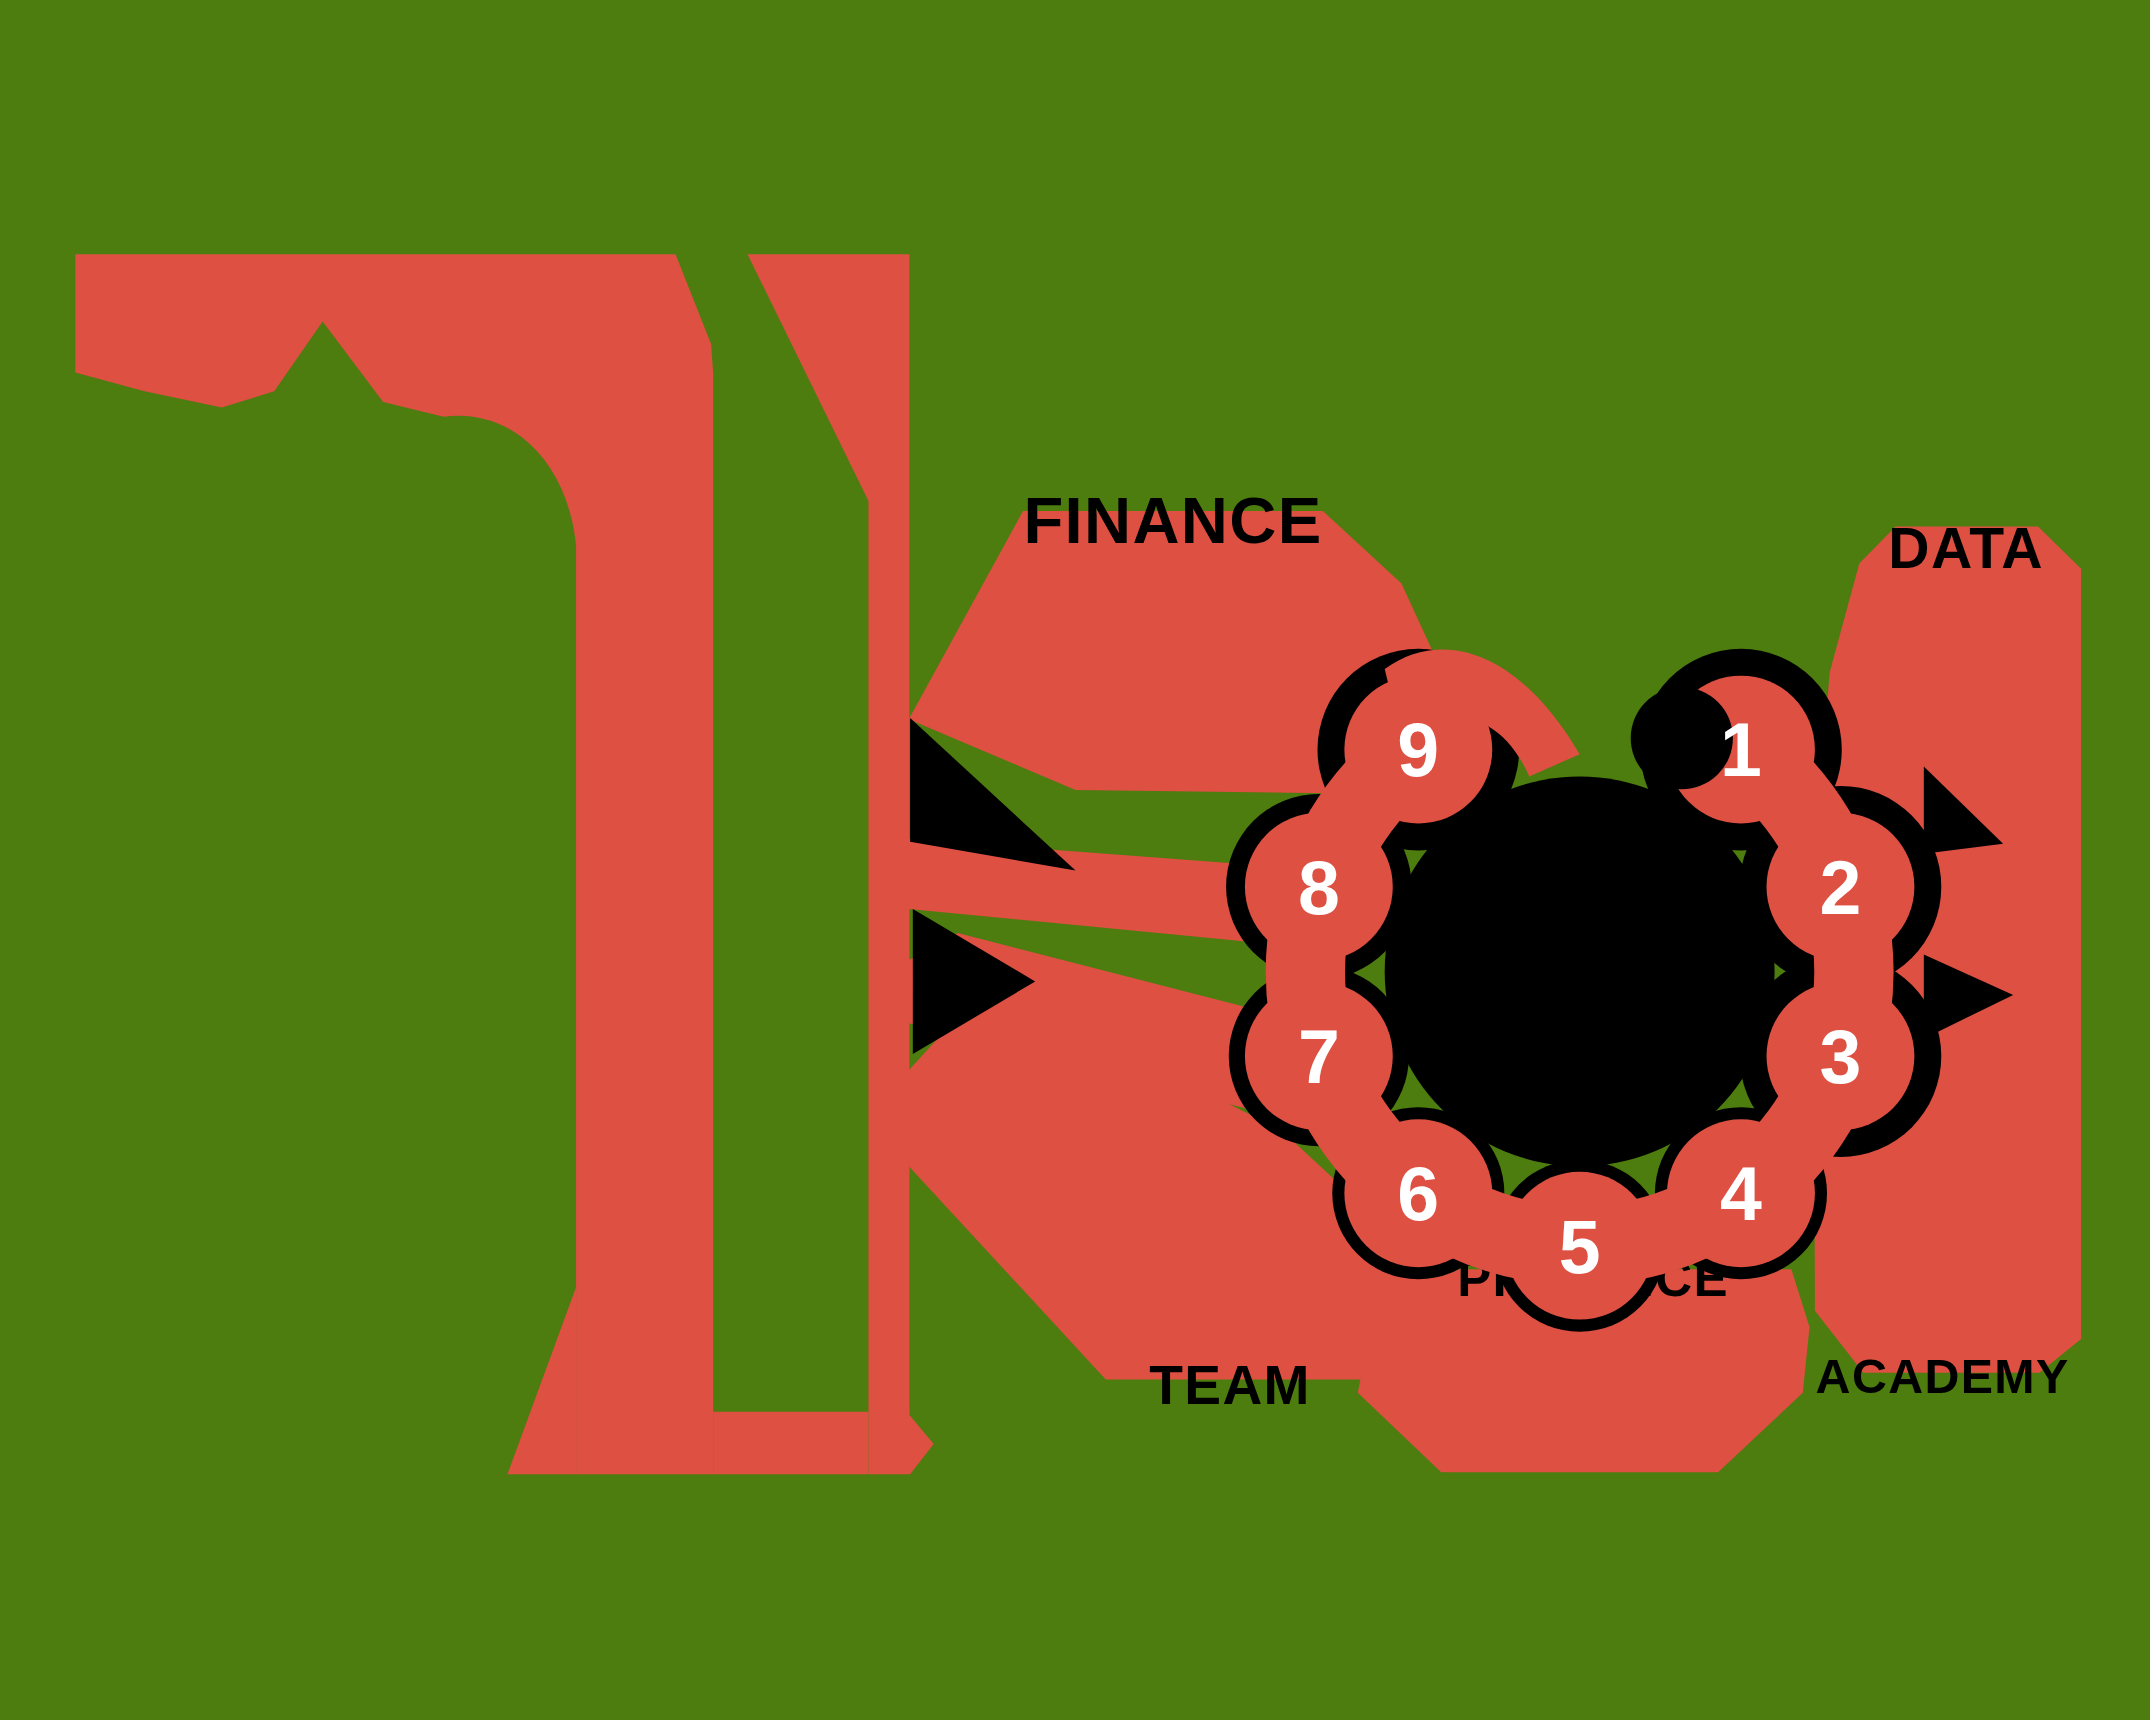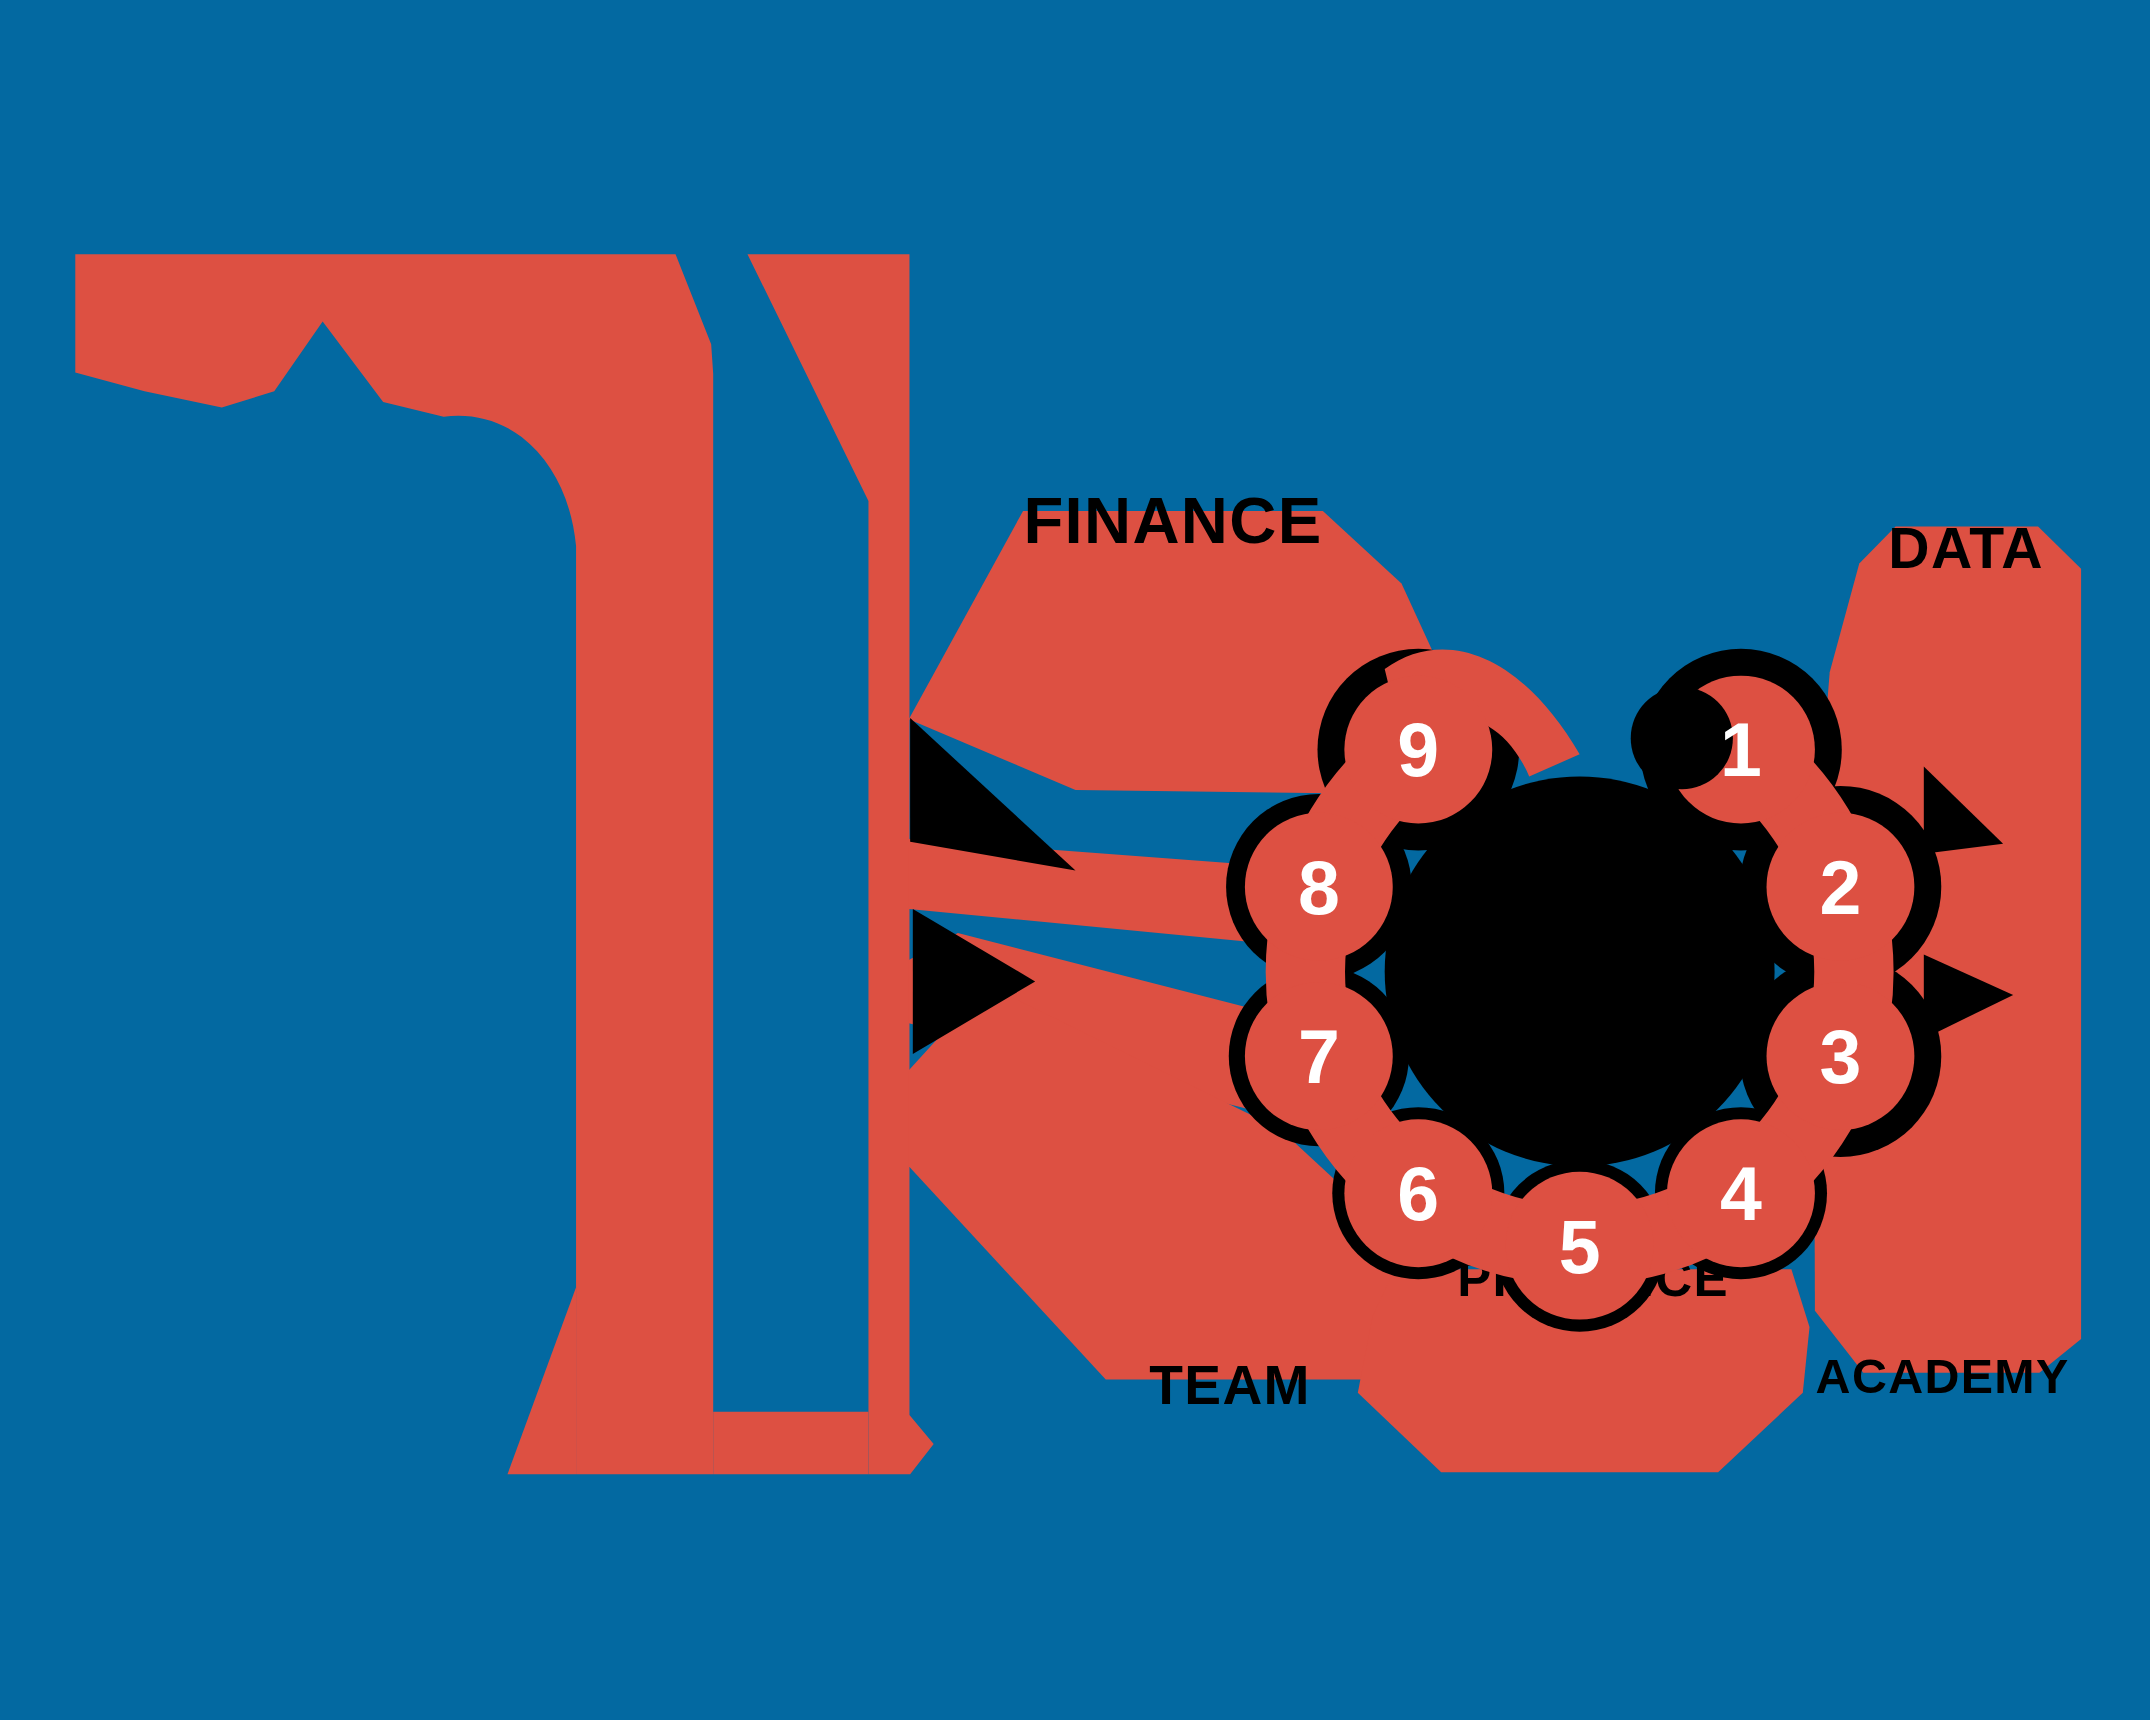--- a/index.html
+++ b/index.html
@@ -1,16 +1,16 @@
 <!DOCTYPE html>
 <html style="font-size:10.8px"><head>
 <meta charset="utf-8">
 <style>
   html,body{margin:0;padding:0;background:#000;}
-  .stage{position:relative;width:2151px;height:1721px;background:#0369a1;overflow:hidden;}
+  .stage{position:relative;width:2151px;height:1721px;background:#4d7c0f;overflow:hidden;}
   svg{display:block;}
   .lbl{font-family:"Liberation Sans",sans-serif;font-weight:bold;fill:#000;letter-spacing:2px;}
   .num{font-family:"Liberation Sans",sans-serif;font-weight:bold;fill:#FFFFFF;font-size:112px;text-anchor:middle;}
   .red{fill:#DD5042;}
   .cut{fill:#000;}
 </style>
 </head>
 <body>
 
 <div class="stage">

